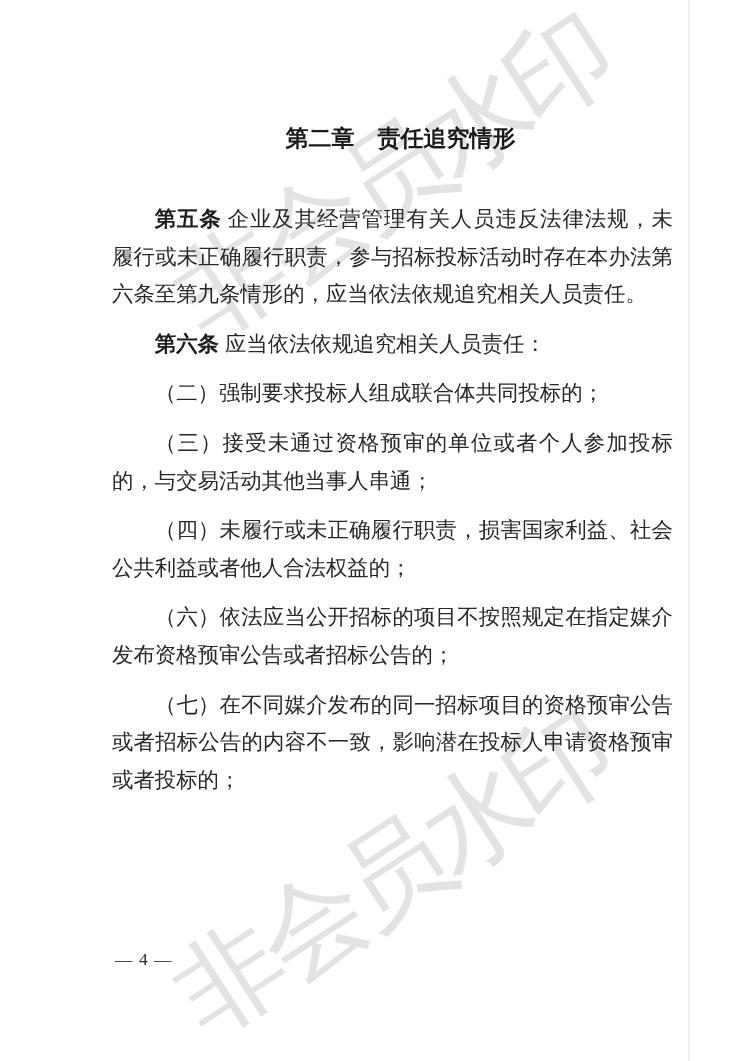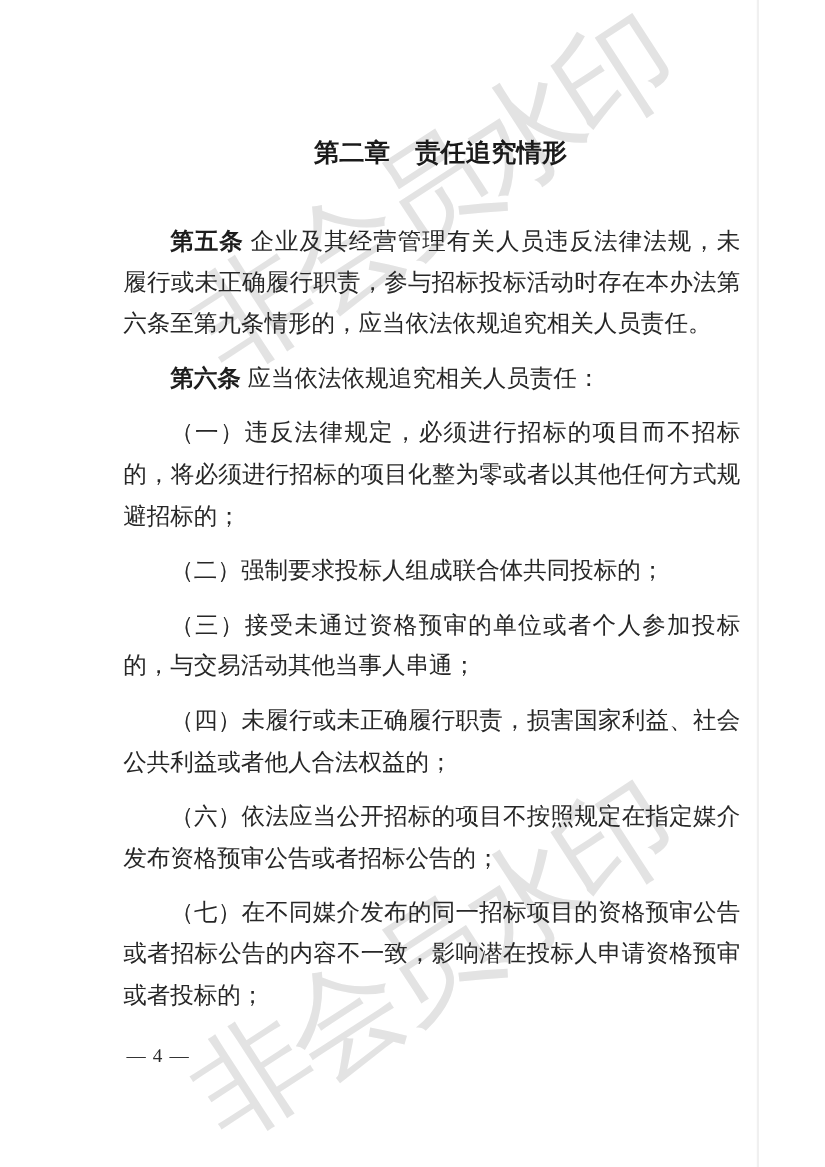--- a/index.html
+++ b/index.html
@@ -104,23 +104,20 @@
   <div class="doc-title">第二章　责任追究情形</div>
 
   <div class="doc-body">
     <p>
       <span class="para-lead">第五条</span><span>企业及其经营管理有关人员违反法律法规，未履行或未正确履行职责，参与招标投标活动时存在本办法第六条至第九条情形的，应当依法依规追究相关人员责任。</span>
     </p>
     <p>
       <span class="para-lead">第六条</span><span>应当依法依规追究相关人员责任：</span>
     </p>
     <p>
-      <span>（一）违反法律规定，必须进行招标的项目而不招标的，将必须进行招标的项目化整为零或者以其他任何方式规避招标的；</span>
-    </p>
-    <p>
       <span>（二）强制要求投标人组成联合体共同投标的；</span>
     </p>
     <p>
       <span>（三）接受未通过资格预审的单位或者个人参加投标的，与交易活动其他当事人串通；</span>
     </p>
     <p>
       <span>（四）未履行或未正确履行职责，损害国家利益、社会公共利益或者他人合法权益的；</span>
     </p>
     <p>
       <span>（六）依法应当公开招标的项目不按照规定在指定媒介发布资格预审公告或者招标公告的；</span>

